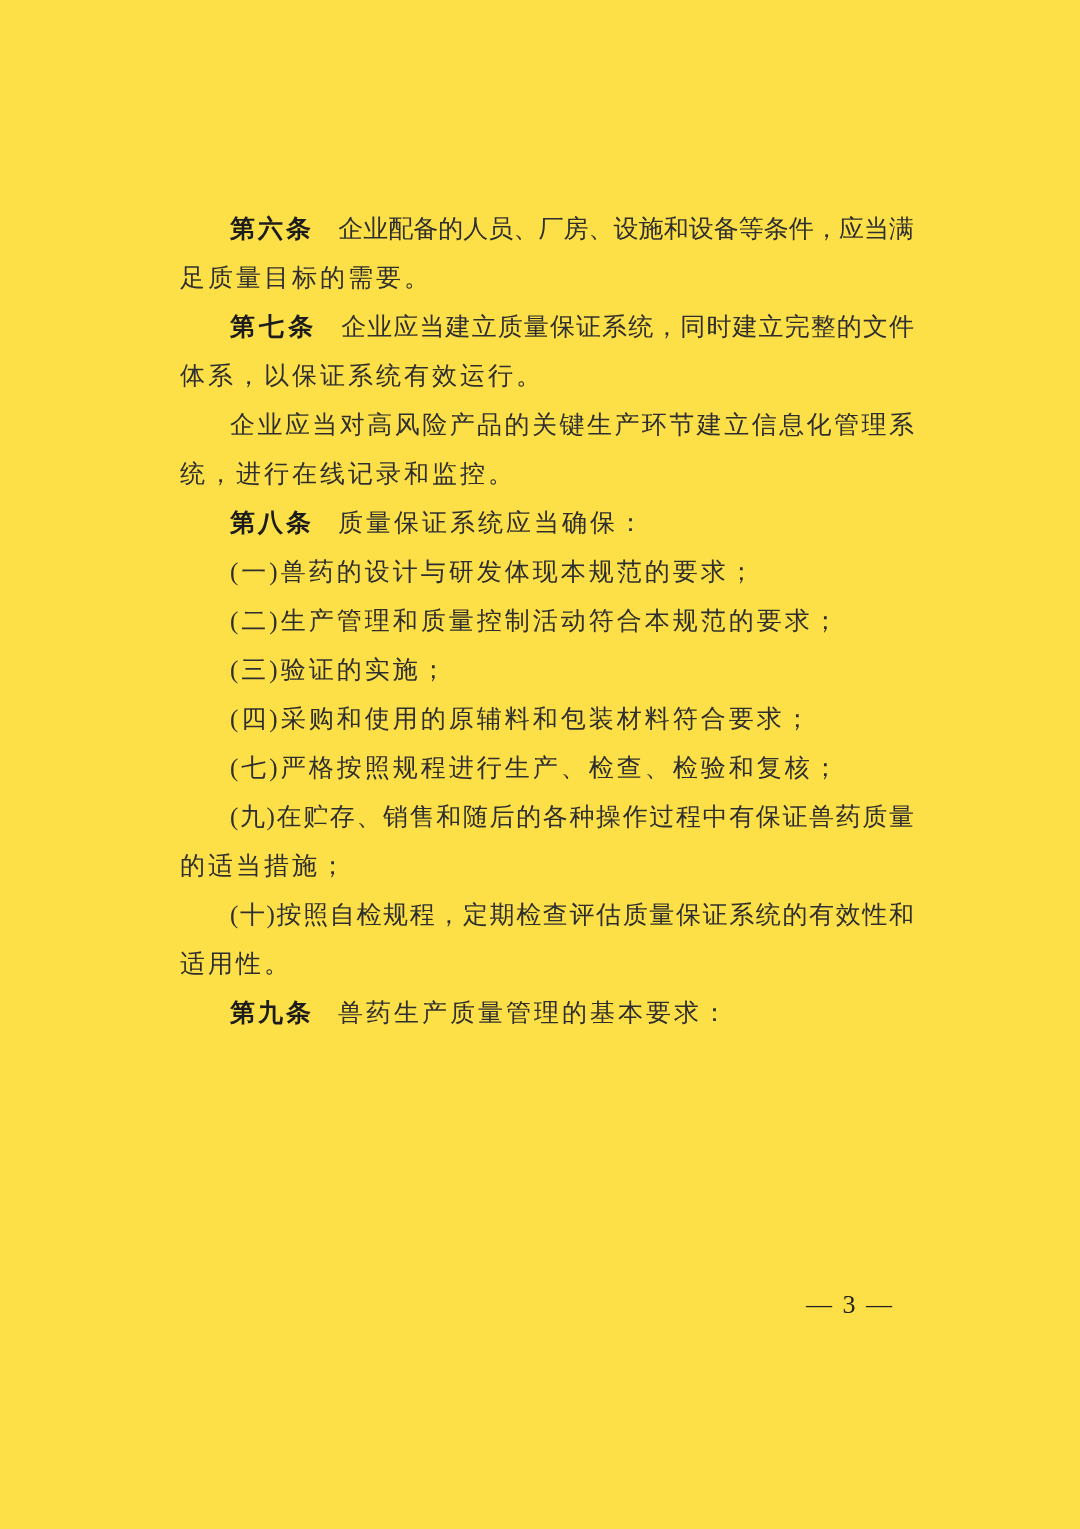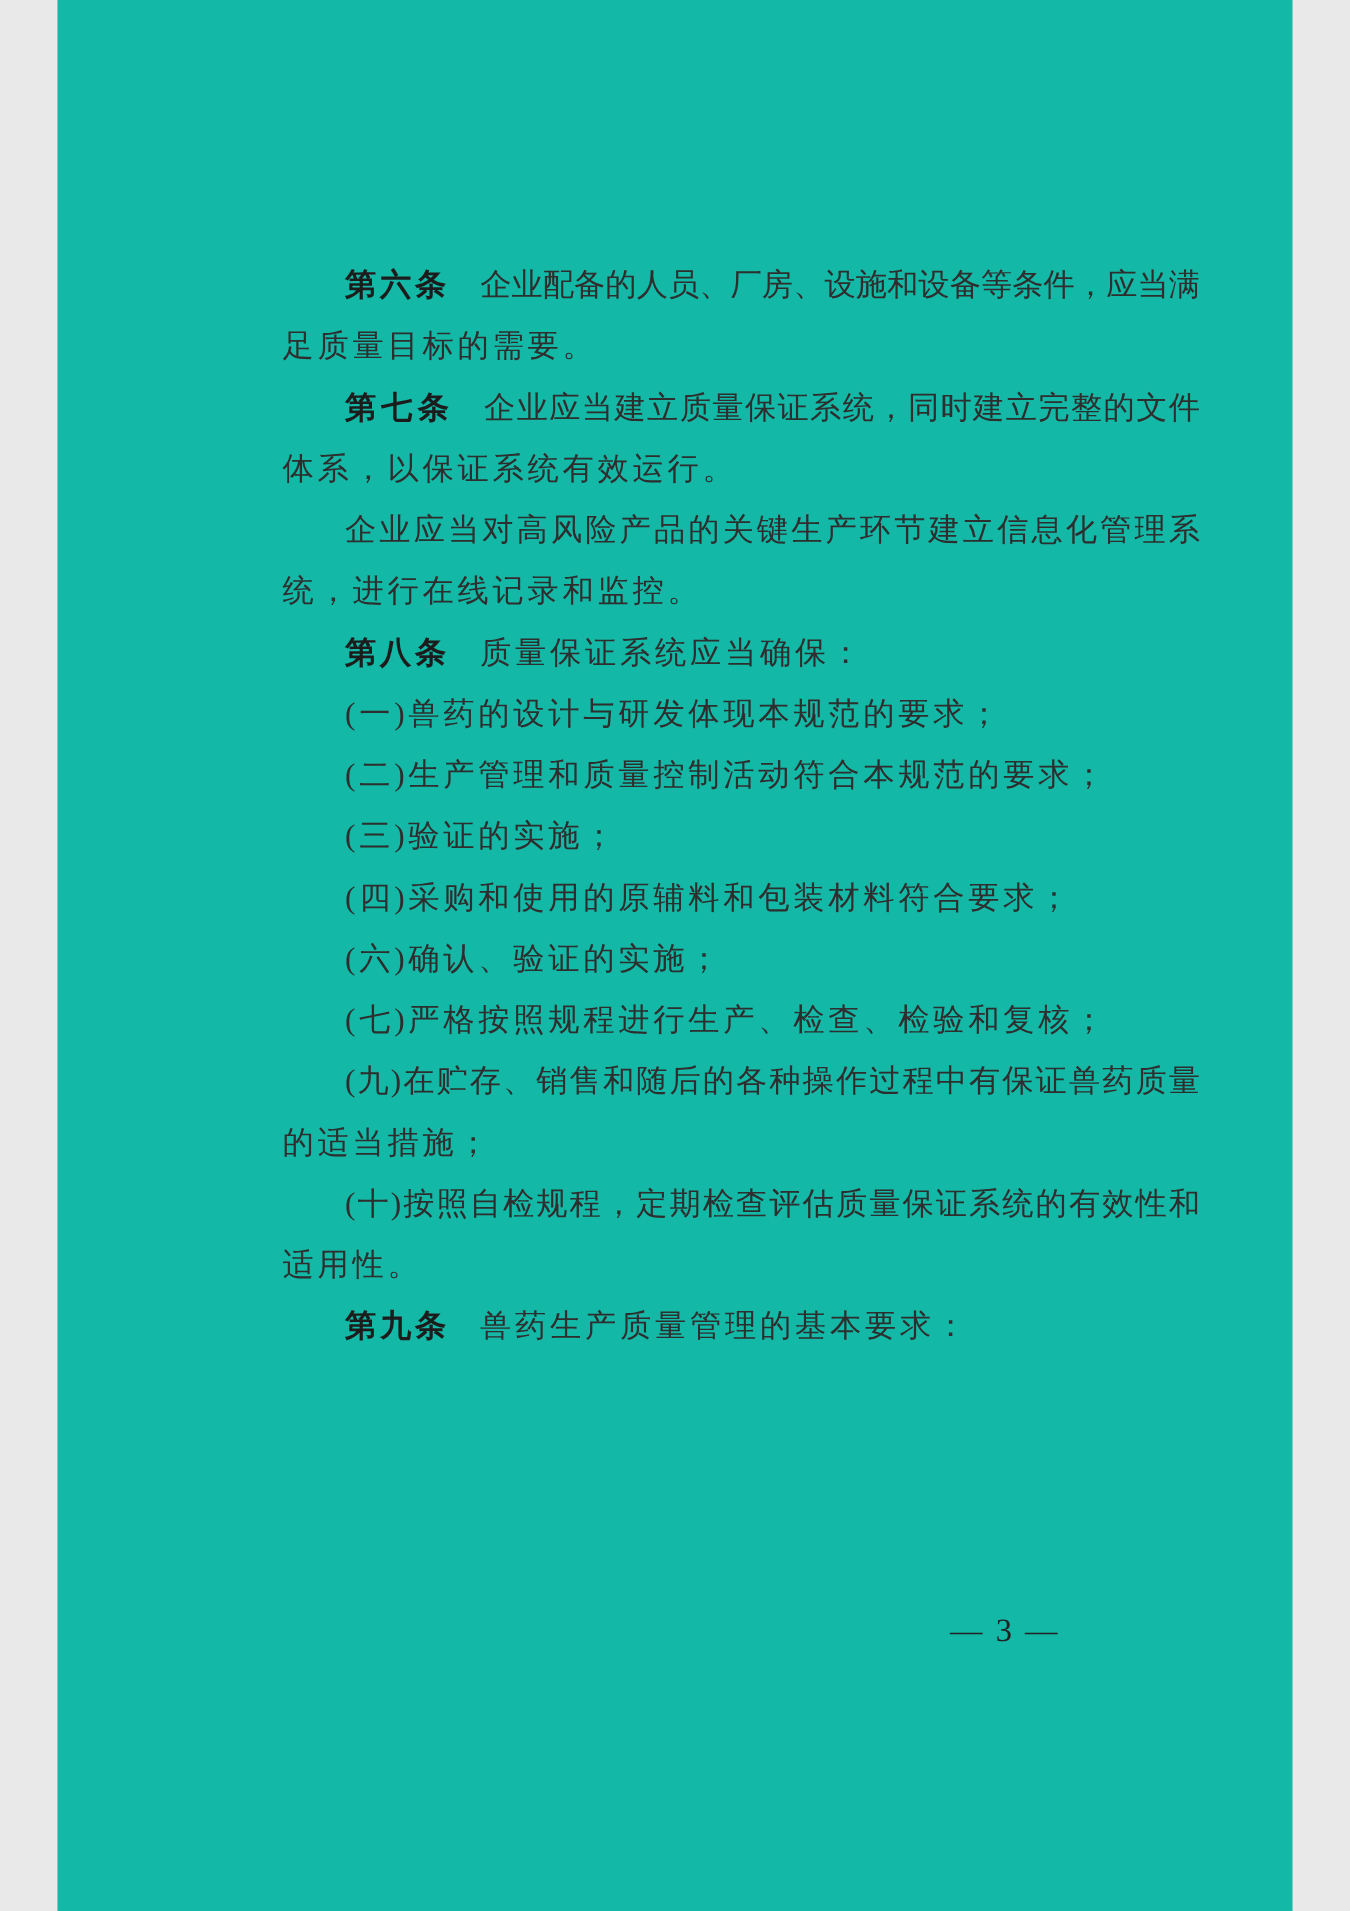--- a/index.html
+++ b/index.html
@@ -2,24 +2,24 @@
 <html lang="zh"><head>
 <meta charset="utf-8">
 <style>
   html, body {
     margin: 0;
     padding: 0;
     background: #e9e9e9;
   }
   .page {
     position: relative;
-    width: 988px;
+    width: 1080px;
     height: 1529px;
     margin: 0 auto;
-    background: #14b8a6;
+    background: #fde047;
     overflow: hidden;
     color: #2e2e2e;
     font-family: "Liberation Serif", "DejaVu Serif", serif;
   }
   .content {
     position: absolute;
     left: 180px;
     top: 204px;
     width: 734px;
   }
@@ -81,21 +81,20 @@
 
     <div class="tline indent justify"><span>企业应当对高风险产品的关键生产环节建立信息化管理系</span></div>
     <div class="tline"><span>统，进行在线记录和监控。</span></div>
 
     <div class="tline indent"><span class="lead">第八条</span><span>质量保证系统应当确保：</span></div>
 
     <div class="tline indent"><span>(一)兽药的设计与研发体现本规范的要求；</span></div>
     <div class="tline indent"><span>(二)生产管理和质量控制活动符合本规范的要求；</span></div>
     <div class="tline indent"><span>(三)验证的实施；</span></div>
     <div class="tline indent"><span>(四)采购和使用的原辅料和包装材料符合要求；</span></div>
-    <div class="tline indent"><span>(六)确认、验证的实施；</span></div>
     <div class="tline indent"><span>(七)严格按照规程进行生产、检查、检验和复核；</span></div>
 
     <div class="tline indent justify"><span>(九)在贮存、销售和随后的各种操作过程中有保证兽药质量</span></div>
     <div class="tline"><span>的适当措施；</span></div>
 
     <div class="tline indent justify"><span>(十)按照自检规程，定期检查评估质量保证系统的有效性和</span></div>
     <div class="tline"><span>适用性。</span></div>
 
     <div class="tline indent"><span class="lead">第九条</span><span>兽药生产质量管理的基本要求：</span></div>
 

